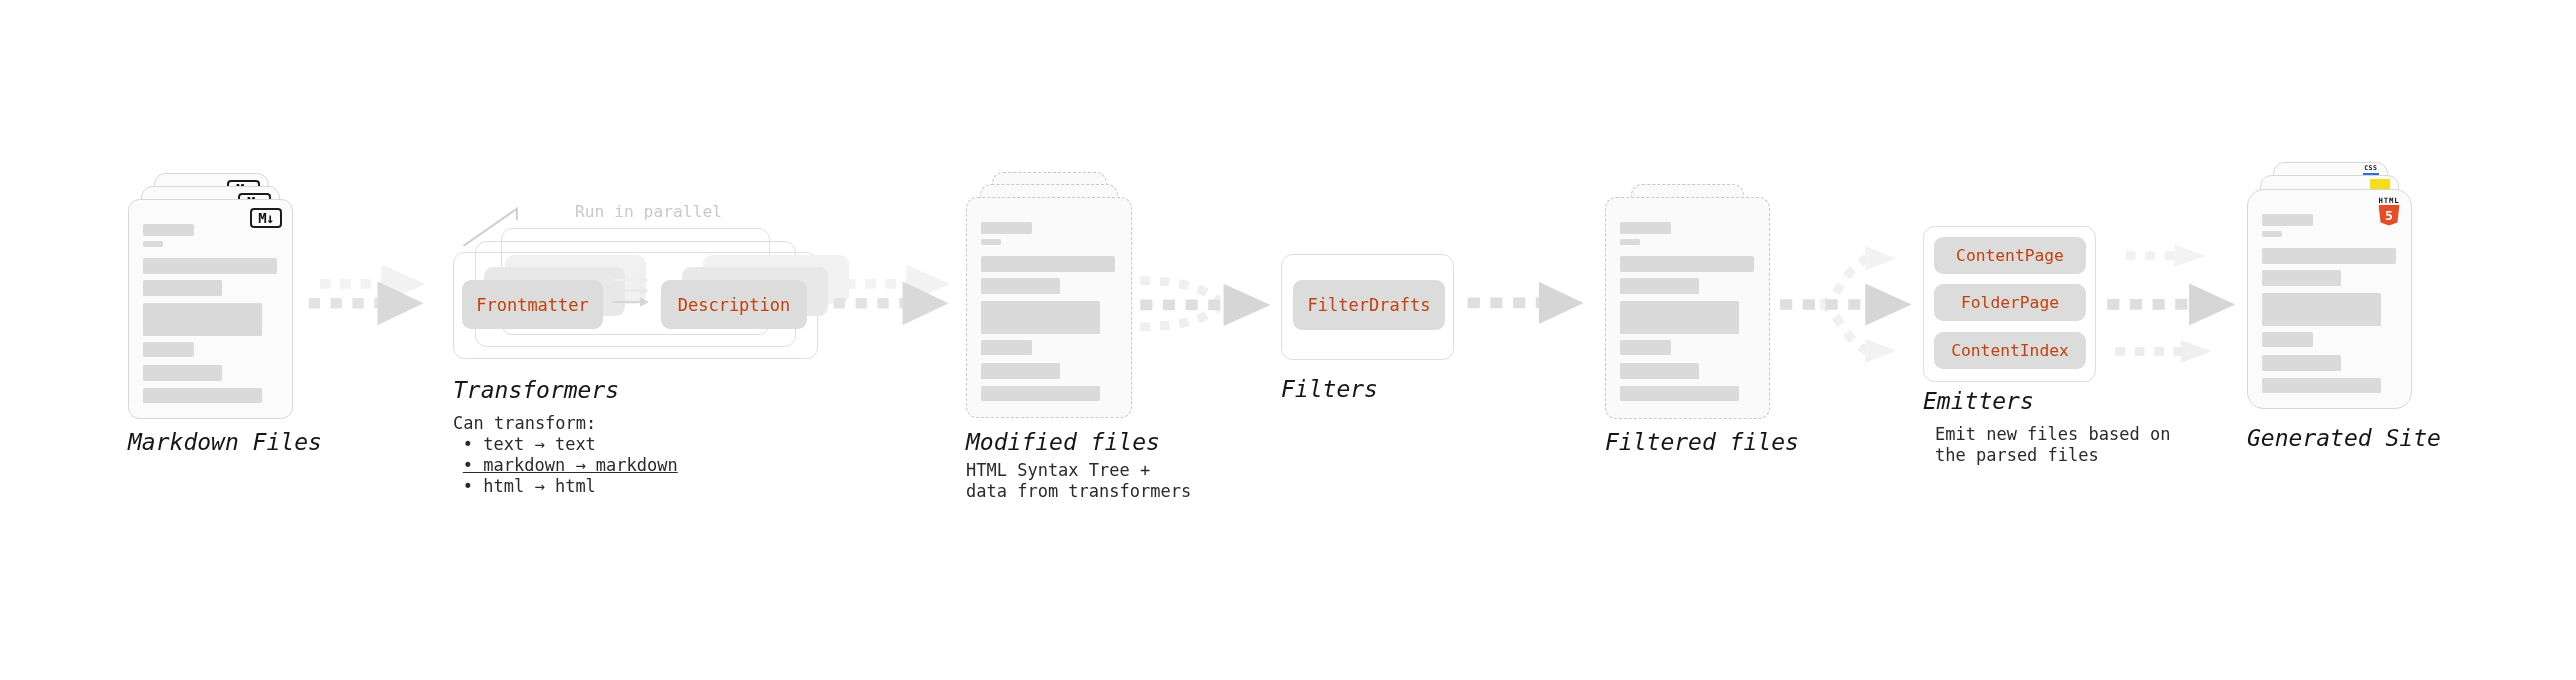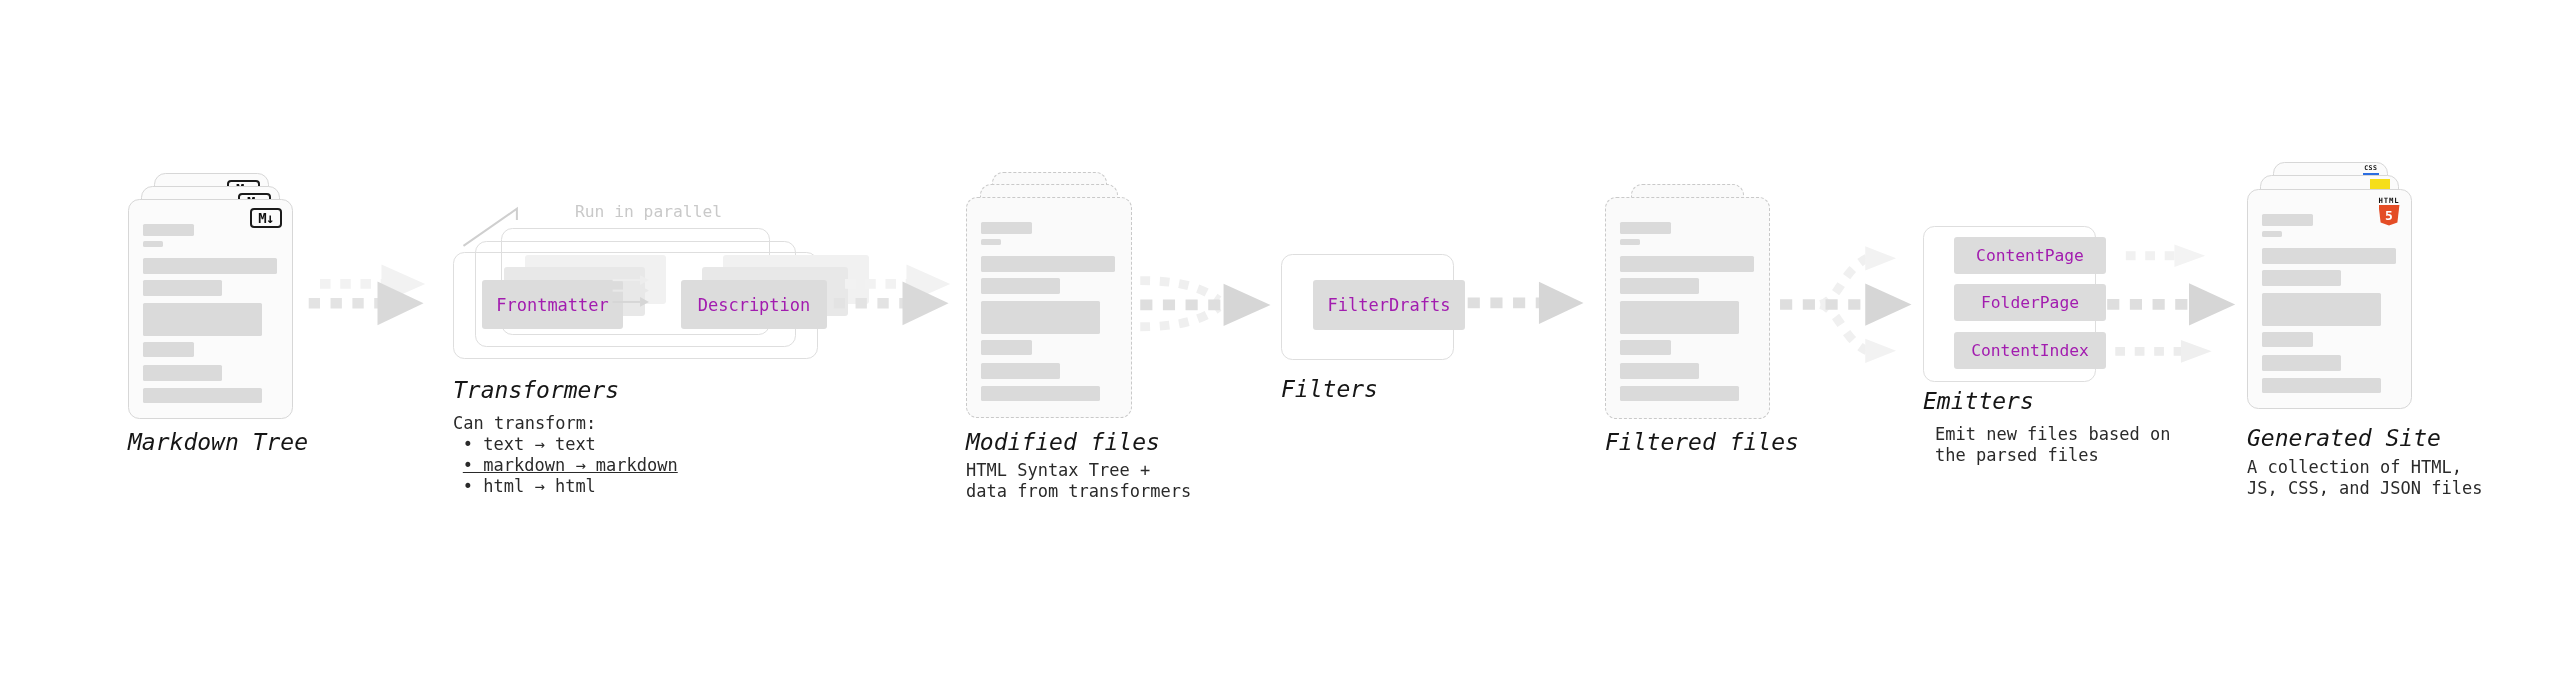--- a/index.html
+++ b/index.html
@@ -4,22 +4,22 @@
 <style>
   html,body{margin:0;padding:0;background:#ffffff;}
   .canvas{position:relative;width:2576px;height:681px;background:#ffffff;overflow:hidden;
           font-family:"DejaVu Sans Mono","Liberation Mono",monospace;}
   .abs{position:absolute;}
   
   .doc{position:absolute;background:#fbfbfb;border:1.6px solid #d7d7d7;border-radius:11.4px;box-sizing:border-box;}
   .doc.dashed{border:1.6px dashed #c9c9c9;background:#fafafa;}
   .bar{position:absolute;left:14px;background:#dadada;border-radius:1.6px;}
   
-  .pill{position:absolute;background:#dcdcdc;border-radius:3px;display:flex;align-items:center;
-        justify-content:center;color:#a21caf;font-size:17px;white-space:nowrap;box-sizing:border-box;margin-left:20px;}
+  .pill{position:absolute;background:#dcdcdc;border-radius:9px;display:flex;align-items:center;
+        justify-content:center;color:#c2410c;font-size:17px;white-space:nowrap;box-sizing:border-box;}
   .pill.g1{background:#e8e8e8;}
   .pill.g2{background:#f1f1f1;}
   
   .obox{position:absolute;border:1.6px solid #dedede;border-radius:11.4px;box-sizing:border-box;background:transparent;}
   .obox.filled{background:#ffffff;}
   
   .title{position:absolute;color:#161616;font-size:23px;font-weight:500;white-space:nowrap;font-style:italic;}
   .desc{position:absolute;color:#2a2a2a;font-size:17px;line-height:21px;white-space:nowrap;}
   .desc div{height:21px;}
   .note{position:absolute;color:#c9c9c9;font-size:16.3px;white-space:nowrap;}
@@ -55,21 +55,21 @@
     <div class="mdbadge" style="right:9.8px;top:8.1px;">M↓</div>
   <div class="bar" style="top: 24.4px; width: 51px; height: 11.4px;"></div>
       <div class="bar" style="top: 41px; width: 19.5px; height: 5.7px;"></div>
       <div class="bar" style="top: 58px; width: 134px; height: 16.3px;"></div>
       <div class="bar" style="top: 80px; width: 79px; height: 16.3px;"></div>
       <div class="bar" style="top: 103px; width: 119px; height: 32.5px;"></div>
       <div class="bar" style="top: 142px; width: 51px; height: 14.6px;"></div>
       <div class="bar" style="top: 165px; width: 79px; height: 16.3px;"></div>
       <div class="bar" style="top: 188px; width: 119px; height: 14.6px;"></div>
     </div>
-  <div class="title" style="left:128px;top:429px;">Markdown Tree</div>
+  <div class="title" style="left:128px;top:429px;">Markdown Files</div>
 
   <svg class="abs" style="left:302px;top:258px;" width="138" height="89" viewBox="0 0 170 110">
     <path d="M 22 32 H 100" stroke="#f2f2f2" stroke-width="12" stroke-dasharray="13 12" fill="none"></path>
     <polygon points="98,8 152,32 98,56" fill="#f2f2f2"></polygon>
     <path d="M 8 56 H 95" stroke="#e3e3e3" stroke-width="13" stroke-dasharray="14 13" fill="none"></path>
     <polygon points="93,29 150,56 93,83" fill="#d9d9d9"></polygon>
   </svg>
 
   <div class="obox" style="left:501px;top:228px;width:269px;height:107px;"></div>
   <div class="obox" style="left:475px;top:241px;width:321px;height:106px;"></div>
@@ -189,36 +189,32 @@
 
   <div class="doc" style="left:2273px;top:162px;width:115px;height:65px;">
     <div class="cssbadge">
       <div class="word">CSS</div>
       <div class="ubar"></div>
     </div>
   </div>
   <div class="doc" style="left:2260px;top:175px;width:139px;height:65px;">
     <div class="jsbadge"></div>
   </div>
-  <div class="doc skel" style="left:2247px;top:189px;width:165px;height:220px;">
+  <div class="doc skel" style="left:2247px;top:189px;width:165px;height:220px;border-radius:17px;">
     <div class="html5">
       <div class="word">HTML</div>
       <div class="shield">
         <span>5</span>
       </div>
     </div>
   <div class="bar" style="top: 24.4px; width: 51px; height: 11.4px;"></div>
       <div class="bar" style="top: 41px; width: 19.5px; height: 5.7px;"></div>
       <div class="bar" style="top: 58px; width: 134px; height: 16.3px;"></div>
       <div class="bar" style="top: 80px; width: 79px; height: 16.3px;"></div>
       <div class="bar" style="top: 103px; width: 119px; height: 32.5px;"></div>
       <div class="bar" style="top: 142px; width: 51px; height: 14.6px;"></div>
       <div class="bar" style="top: 165px; width: 79px; height: 16.3px;"></div>
       <div class="bar" style="top: 188px; width: 119px; height: 14.6px;"></div>
     </div>
   <div class="title" style="left:2247px;top:425px;">Generated Site</div>
-  <div class="desc" style="left:2247px;top:457px;">
-    <div>A collection of HTML,</div>
-    <div>JS, CSS, and JSON files</div>
-  </div>
 
 </div>
 
 
 </body></html>

